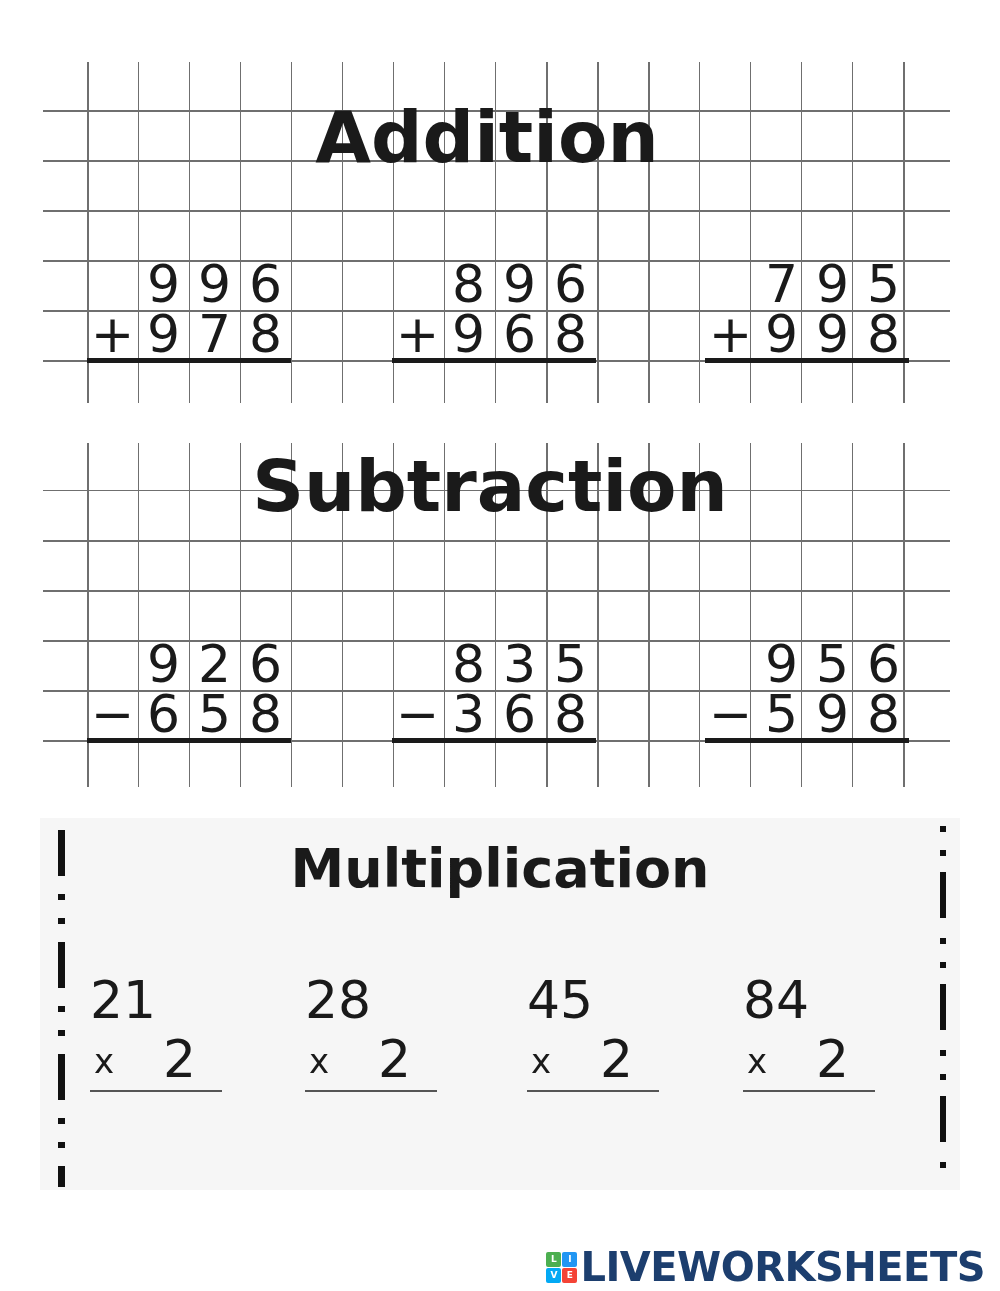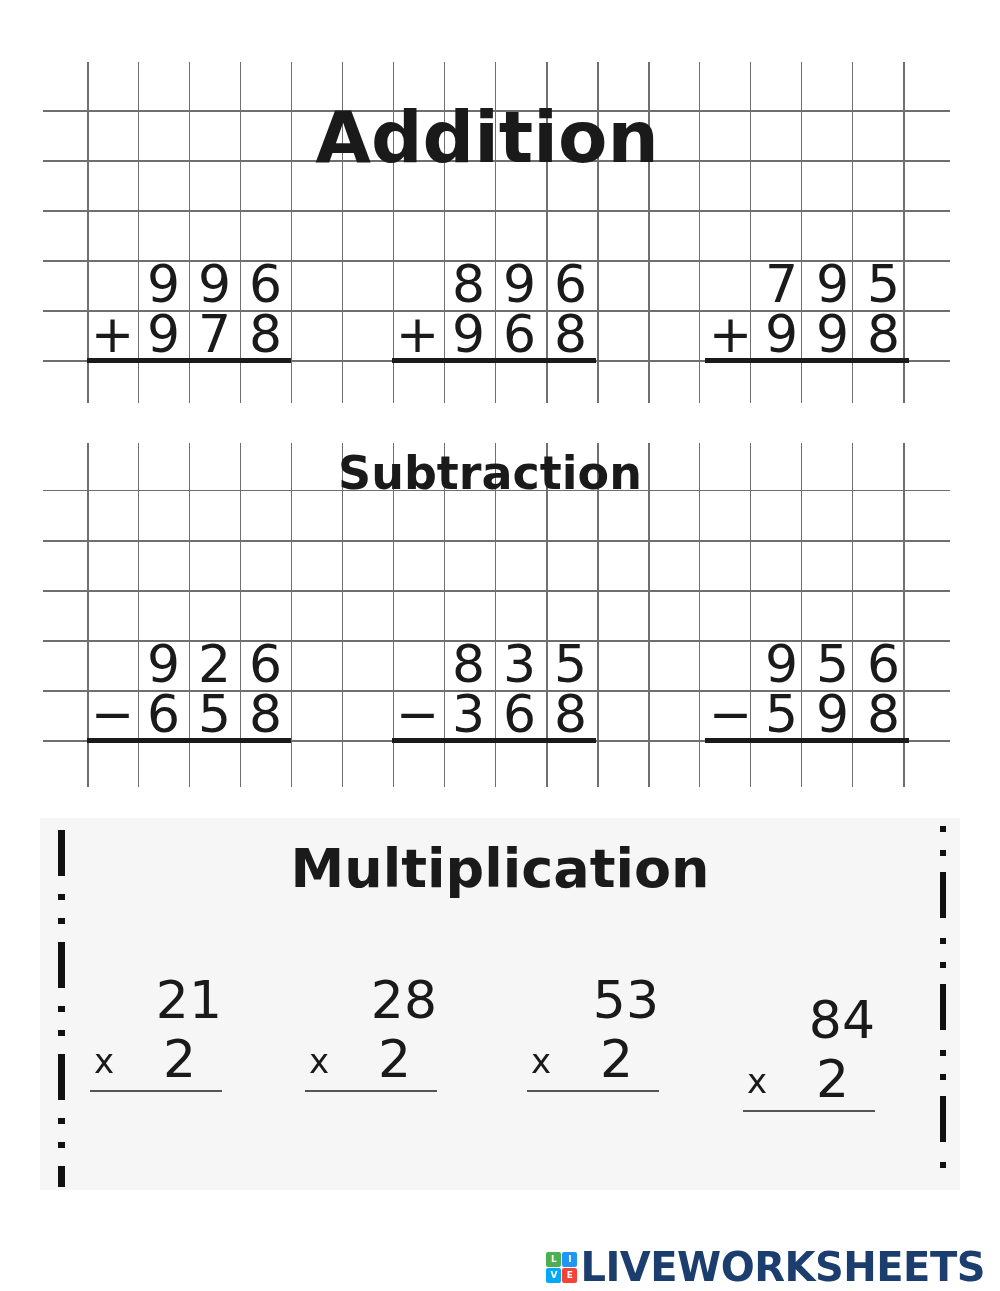--- a/index.html
+++ b/index.html
@@ -22,21 +22,21 @@
   #addition-grid-h{left:43px;top:110px;width:907px;height:252px;}
   #addition-grid-v{left:87px;top:62px;width:818px;height:341px;}
   #subtraction-grid-h{left:43px;top:490px;width:907px;height:252px;}
   #subtraction-grid-v{left:87px;top:443px;width:818px;height:344px;}
   
   .sec-title{
     position:absolute;transform:translateX(-50%);
     font-weight:700;color:var(--ink,#1a1a1a);white-space:nowrap;line-height:1;
   }
   #addition-title{left:487px;top:72px;font-size:72px;margin-top:29px;}
-  #subtraction-title{left:490px;top:450px;font-size:46px;}
+  #subtraction-title{left:490px;top:450px;font-size:72px;}
   #multiplication-title{left:500px;top:842px;font-size:54px;}
   
   .vprob{position:absolute;width:204px;height:106px;}
   .vrow{display:flex;height:50px;}
   .vcell{
     flex:0 0 51px;width:51px;text-align:center;
     font-size:52px;line-height:52px;color:var(--ink,#1a1a1a);
   }
   .vline{
     position:absolute;left:0;top:100px;width:204px;height:5px;
@@ -59,21 +59,21 @@
     background:repeating-linear-gradient(to bottom,
       var(--dash,#111) 0 6px, transparent 6px 24px,
       var(--dash,#111) 24px 30px, transparent 30px 46px,
       var(--dash,#111) 46px 92px, transparent 92px 112px);
   }
   .mprob{
     position:absolute;top:972px;width:132px;height:118px;
     border-bottom:2px solid var(--mult-line,#555);
   }
   .m-top{
-    text-align:right;font-size:52px;line-height:56px;height:56px;
+    text-align:left;font-size:52px;line-height:56px;height:56px;
     color:var(--ink,#1a1a1a);
   }
   .m-bot{
     display:flex;justify-content:space-between;align-items:flex-end;
     padding:0 26px 0 4px;height:58px;color:var(--ink,#1a1a1a);
   }
   .m-op{font-size:34px;line-height:50px;}
   .m-mult{font-size:52px;line-height:54px;}
   
   #footer{
@@ -211,27 +211,27 @@
       </div>
     </div>
     <div class="mprob" style="left: 305px;">
       <div class="m-top">28</div>
       <div class="m-bot">
         <span class="m-op">x</span>
         <span class="m-mult">2</span>
       </div>
     </div>
     <div class="mprob" style="left: 527px;">
-      <div class="m-top">53</div>
-      <div class="m-bot">
-        <span class="m-op">x</span>
-        <span class="m-mult">2</span>
-      </div>
-    </div>
-    <div class="mprob" style="left: 743px; margin-top: 20px;">
+      <div class="m-top">45</div>
+      <div class="m-bot">
+        <span class="m-op">x</span>
+        <span class="m-mult">2</span>
+      </div>
+    </div>
+    <div class="mprob" style="left: 743px;">
       <div class="m-top">84</div>
       <div class="m-bot">
         <span class="m-op">x</span>
         <span class="m-mult">2</span>
       </div>
     </div>
   </div>
 
 <div id="footer">
   <div id="logo-grid">

